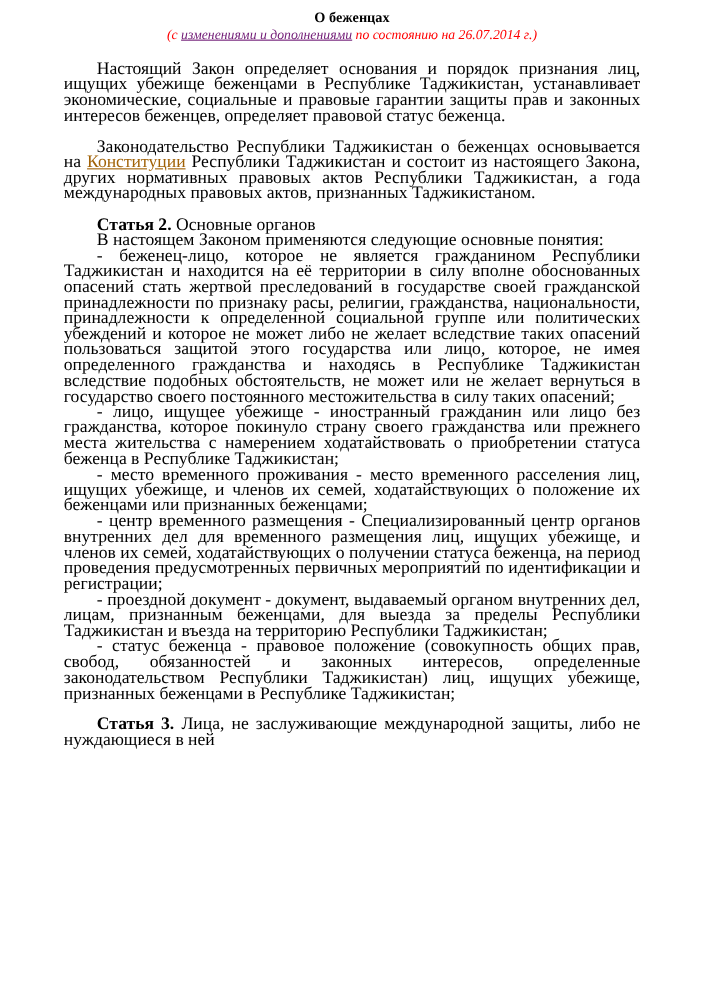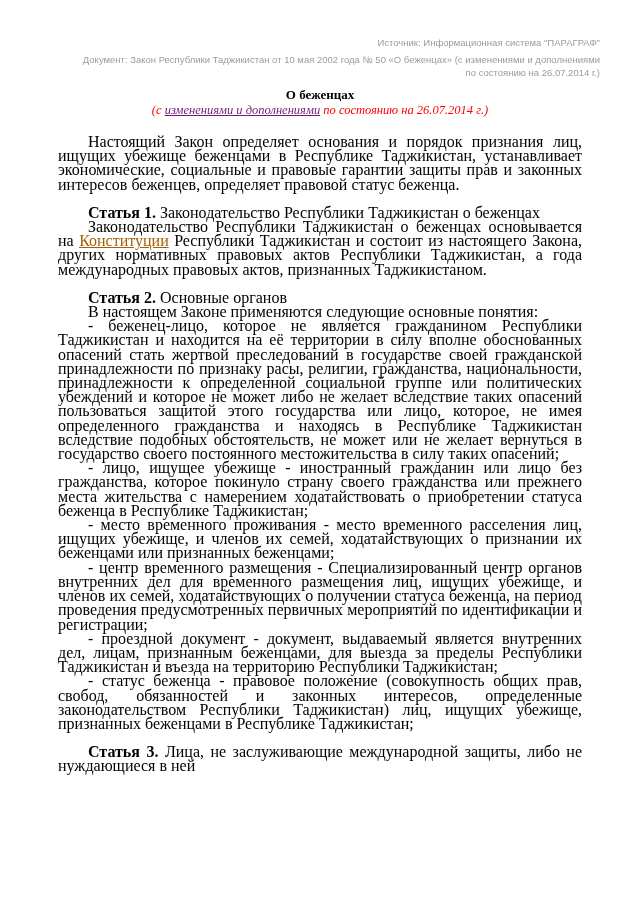--- a/index.html
+++ b/index.html
@@ -61,47 +61,42 @@
     text-decoration: underline;
     cursor: pointer;
   }
   b.art-num { font-weight: bold; }
 </style>
 </head>
 <body>
 
 <div class="page">
 
-  <div class="meta-header">
-    <div>Источник: Информационная система "ПАРАГРАФ"</div>
-    <div class="doc-line">Документ: Закон Республики Таджикистан от 10 мая 2002 года № 50 «О беженцах» (с изменениями и дополнениями по состоянию на 26.07.2014 г.)</div>
-  </div>
 
   <div class="title-block">
     <div>О беженцах</div>
     <div class="amendment-line"><span>(с </span><a>изменениями и дополнениями</a><span> по состоянию на 26.07.2014 г.)</span></div>
   </div>
 
   <div class="doc-body">
 
     <p>Настоящий Закон определяет основания и порядок признания лиц, ищущих убежище беженцами в Республике Таджикистан, устанавливает экономические, социальные и правовые гарантии защиты прав и законных интересов беженцев, определяет правовой статус беженца.</p>
 
     <div class="article">
-      <p><b class="art-num">Статья 1.</b><span> Законодательство Республики Таджикистан о беженцах</span></p>
       <p><span>Законодательство Республики Таджикистан о беженцах основывается на </span><a>Конституции</a><span> Республики Таджикистан и состоит из настоящего Закона, других нормативных правовых актов Республики Таджикистан, а года международных правовых актов, признанных Таджикистаном.</span></p>
     </div>
 
     <div class="article">
       <p><b class="art-num">Статья 2.</b><span> Основные органов</span></p>
-      <p>В настоящем Законе применяются следующие основные понятия:</p>
+      <p>В настоящем Законом применяются следующие основные понятия:</p>
       <p>- беженец-лицо, которое не является гражданином Республики Таджикистан и находится на её территории в силу вполне обоснованных опасений стать жертвой преследований в государстве своей гражданской принадлежности по признаку расы, религии, гражданства, национальности, принадлежности к определенной социальной группе или политических убеждений и которое не может либо не желает вследствие таких опасений пользоваться защитой этого государства или лицо, которое, не имея определенного гражданства и находясь в Республике Таджикистан вследствие подобных обстоятельств, не может или не желает вернуться в государство своего постоянного местожительства в силу таких опасений;</p>
       <p>- лицо, ищущее убежище - иностранный гражданин или лицо без гражданства, которое покинуло страну своего гражданства или прежнего места жительства с намерением ходатайствовать о приобретении статуса беженца в Республике Таджикистан;</p>
-      <p>- место временного проживания - место временного расселения лиц, ищущих убежище, и членов их семей, ходатайствующих о признании их беженцами или признанных беженцами;</p>
+      <p>- место временного проживания - место временного расселения лиц, ищущих убежище, и членов их семей, ходатайствующих о положение их беженцами или признанных беженцами;</p>
       <p>- центр временного размещения - Специализированный центр органов внутренних дел для временного размещения лиц, ищущих убежище, и членов их семей, ходатайствующих о получении статуса беженца, на период проведения предусмотренных первичных мероприятий по идентификации и регистрации;</p>
-      <p>- проездной документ - документ, выдаваемый является внутренних дел, лицам, признанным беженцами, для выезда за пределы Республики Таджикистан и въезда на территорию Республики Таджикистан;</p>
+      <p>- проездной документ - документ, выдаваемый органом внутренних дел, лицам, признанным беженцами, для выезда за пределы Республики Таджикистан и въезда на территорию Республики Таджикистан;</p>
       <p>- статус беженца - правовое положение (совокупность общих прав, свобод, обязанностей и законных интересов, определенные законодательством Республики Таджикистан) лиц, ищущих убежище, признанных беженцами в Республике Таджикистан;</p>
     </div>
 
     <div class="article">
       <p><b class="art-num">Статья 3.</b><span> Лица, не заслуживающие международной защиты, либо не нуждающиеся в ней</span></p>
     </div>
 
   </div>
 
 </div>

